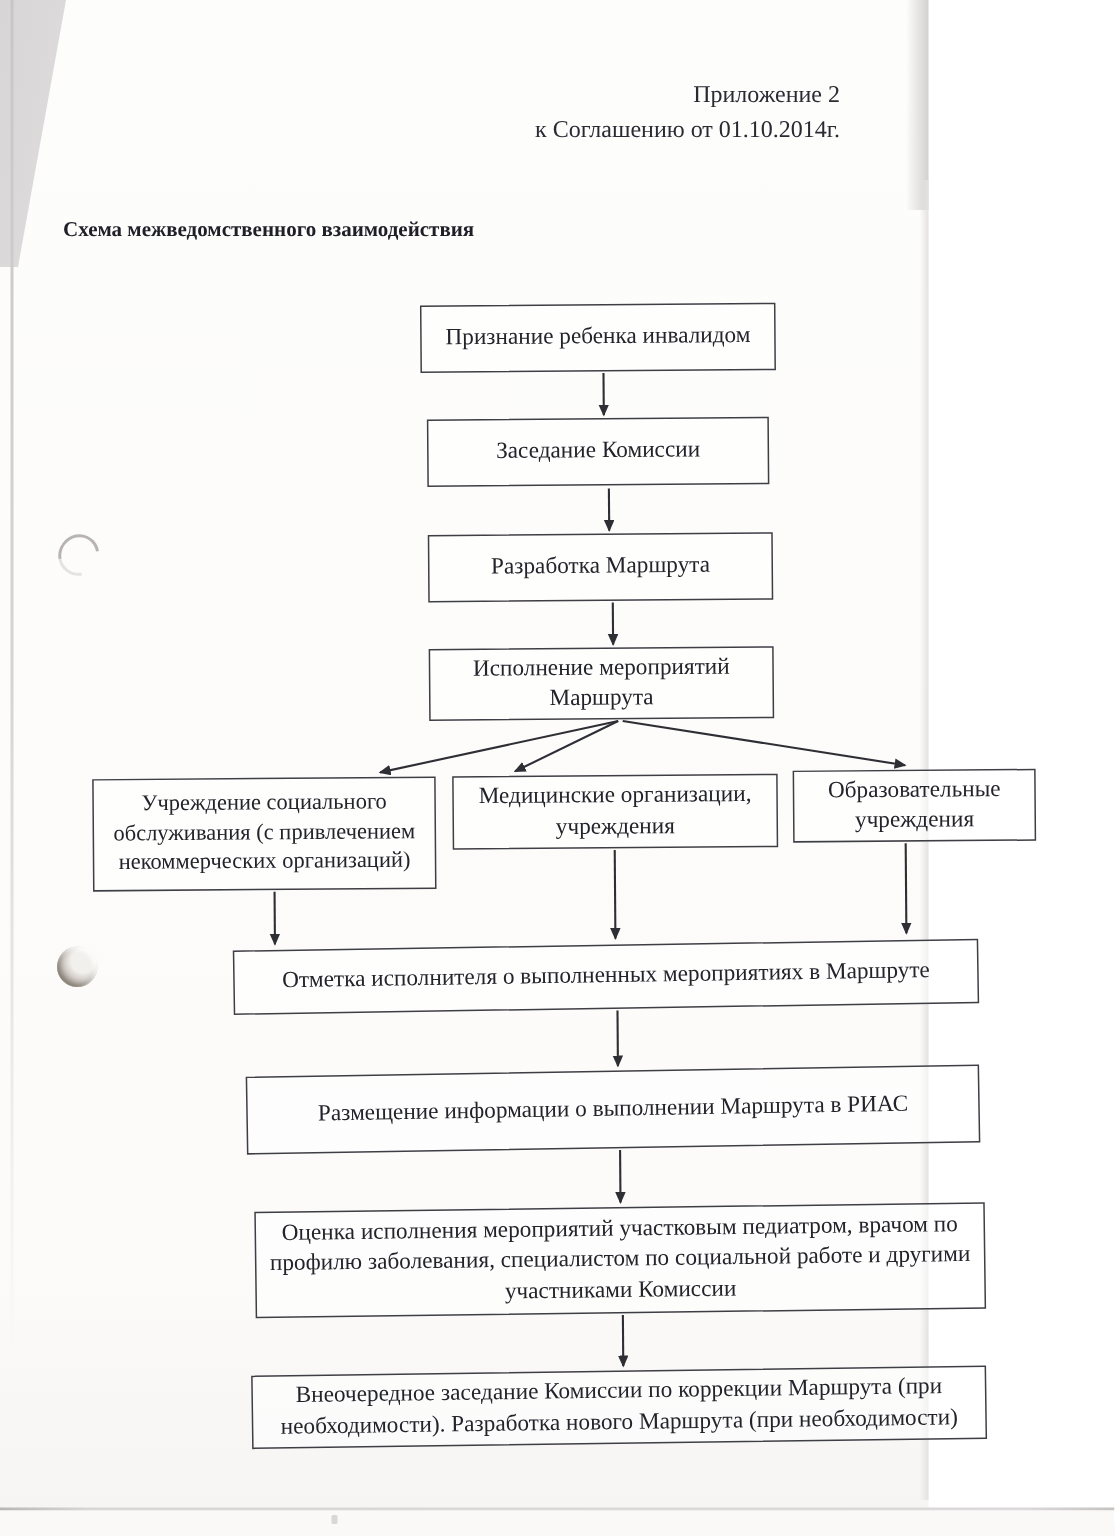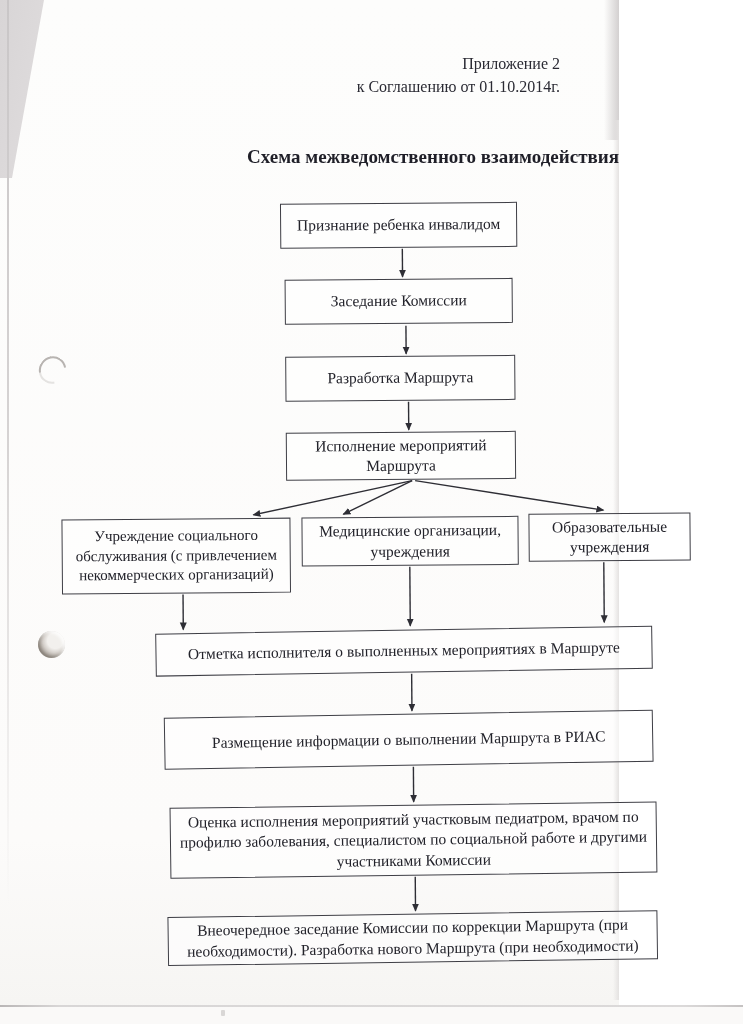--- a/index.html
+++ b/index.html
@@ -49,22 +49,22 @@
     background:radial-gradient(circle at 64% 36%,#f2f0ed 0 32%,#d4cfca 50%,#a29b93 72%,#c2bcb5 100%);
     box-shadow:inset -2px 2px 3px rgba(255,255,255,.8), inset 2px -2px 3px rgba(110,104,96,.45);
   }
   .speck{position:absolute;left:221px;top:1010px;width:4px;height:6px;background:#d9d7d6;border-radius:1px;}
   
   .annotation{
     position:absolute;top:52px;right:59px;text-align:right;
     font-size:16px;line-height:23px;color:#2a2a33;
   }
   .doc-title{
-    position:absolute;top:146px;left:0;width:100%;box-sizing:border-box;
-    text-align:right;font-weight:bold;font-size:19px;color:#1f1f28;
+    position:absolute;top:146px;left:0;width:100%;padding-left:42px;box-sizing:border-box;
+    text-align:left;font-weight:bold;font-size:14px;color:#1f1f28;
   }
   
   .flow{position:absolute;left:0;top:0;width:743px;height:1024px;transform:rotate(-0.45deg);transform-origin:370px 590px;}
   .node{
     position:absolute;box-sizing:border-box;
     border:1.3px solid #3e3e45;background:rgba(255,255,255,.55);
     display:flex;align-items:center;justify-content:center;
     text-align:center;font-size:15.5px;line-height:1.3;color:#23232b;
     padding:2px 9px;
   }

